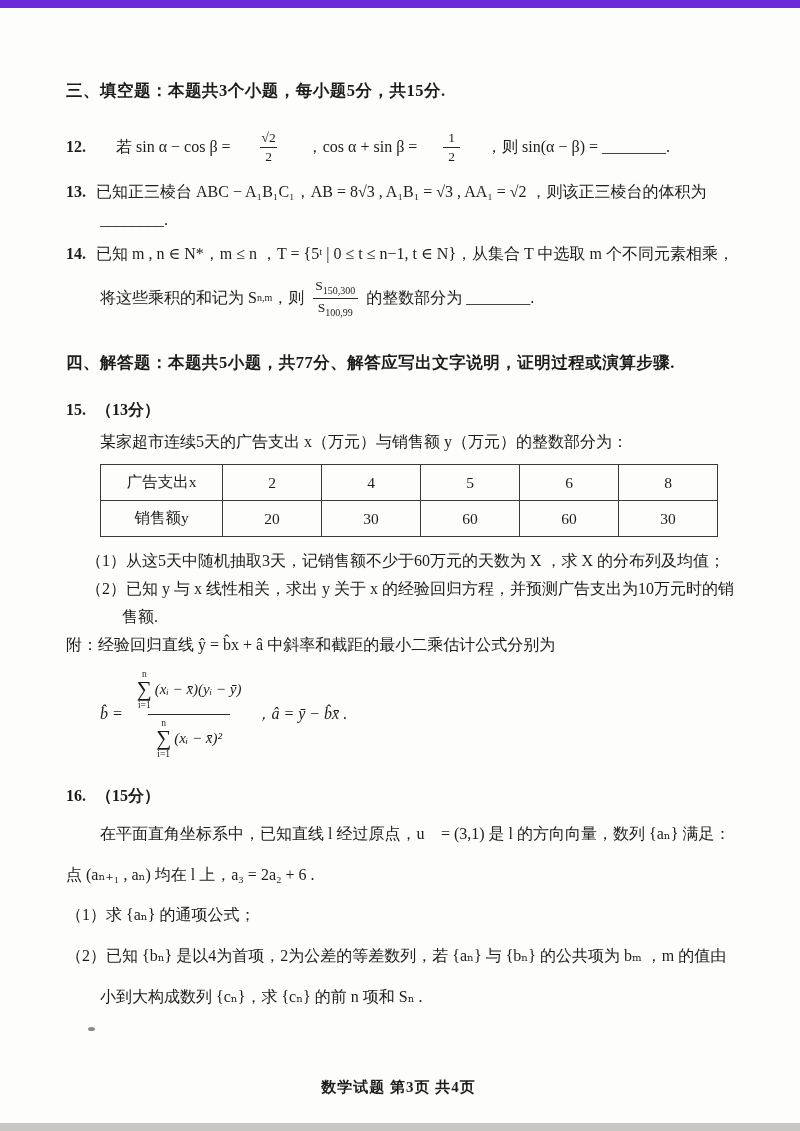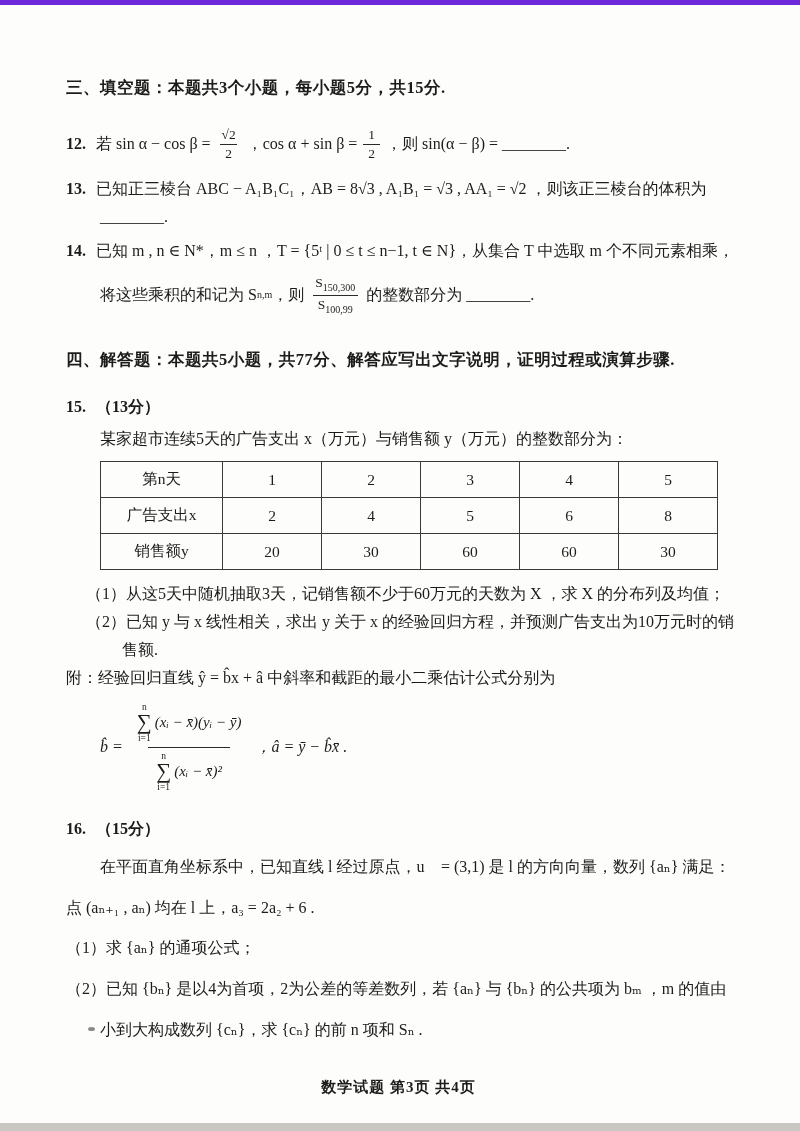--- a/index.html
+++ b/index.html
@@ -6,21 +6,21 @@
   body {
     width:800px; height:1131px;
     background:#eceae6;
     font-family:"Liberation Serif","DejaVu Serif",serif;
     color:#1c1c1c;
     position:relative;
   }
   .page {
     position:absolute; inset:0;
     background:#fdfdfb;
-    border-top:5px solid #6d28d9;
+    border-top:8px solid #6d28d9;
     border-bottom:8px solid #c9c7c2;
     overflow:hidden;
   }
   .content { padding:72px 62px 0 66px; font-size:16px; }
 
   .sec-heading {
     font-weight:bold; font-size:16.5px; letter-spacing:0.5px;
     margin-bottom:20px;
   }
   .sec-heading.sec4 { margin-top:26px; margin-bottom:20px; }
@@ -35,21 +35,21 @@
 
   .frac {
     display:inline-flex; flex-direction:column; align-items:center;
     vertical-align:middle; margin:0 6px; font-size:13.5px; line-height:1.15;
   }
   .frac .fnum { padding:0 5px 1px 5px; }
   .frac .fden { border-top:1.2px solid #2a2a2a; padding:1px 5px 0 5px; }
 
   sub.ssub { font-size:10px; }
 
-  .q12line { min-height:50px; }
+  .q12line { min-height:50px;gap:20px; }
   .q14line2 { min-height:56px; margin-top:2px;text-align:right; }
 
   .qheader { margin-top:22px; margin-bottom:4px; }
   .qheader .qnum, .qheader .qpts { font-weight:bold; }
 
   table.datatable {
     border-collapse:collapse; margin:8px 0 10px 34px;
   }
   table.datatable td {
     border:1.2px solid #3a3a3a;
@@ -145,28 +145,20 @@
 
     <div class="q">
       <div class="qline qheader">
         <span class="qnum">15.</span>
         <span class="qpts">（13分）</span>
       </div>
       <div class="txtline indent1">某家超市连续5天的广告支出 x（万元）与销售额 y（万元）的整数部分为：</div>
 
       <table class="datatable">
         <tbody>
-            <tr>
-          <td class="rowhead">第n天</td>
-          <td>1</td>
-          <td>2</td>
-          <td>3</td>
-          <td>4</td>
-          <td>5</td>
-        </tr>
         <tr>
           <td class="rowhead">广告支出x</td>
           <td>2</td>
           <td>4</td>
           <td>5</td>
           <td>6</td>
           <td>8</td>
         </tr>
         <tr>
           <td class="rowhead">销售额y</td>

